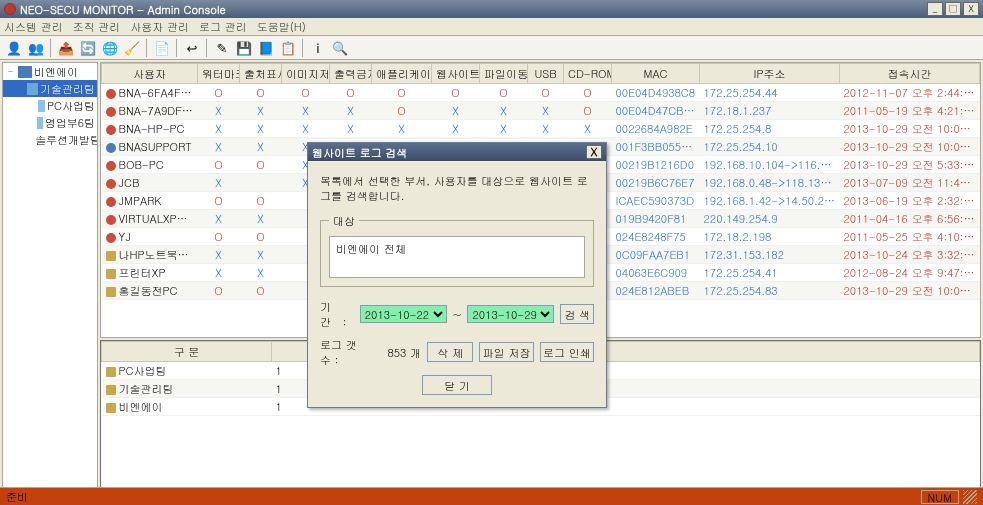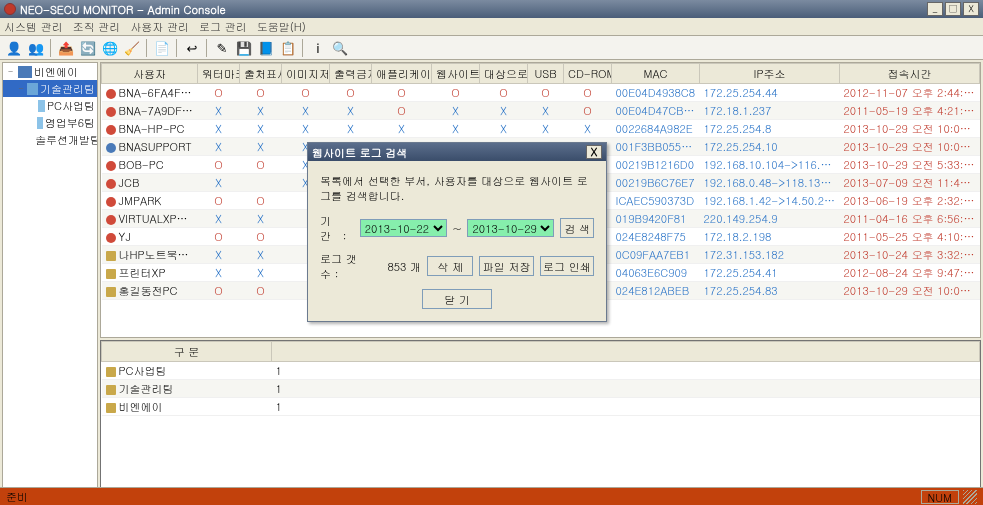--- a/index.html
+++ b/index.html
@@ -168,21 +168,21 @@
           </colgroup>
           <tbody>
             <tr>
               <th>사용자</th>
               <th>워터마크</th>
               <th>출처표시</th>
               <th>이미지저장</th>
               <th>출력금지</th>
               <th>애플리케이션</th>
               <th>웹사이트</th>
-              <th>대상으로</th>
+              <th>파일이동</th>
               <th>USB</th>
               <th>CD-ROM</th>
               <th>MAC</th>
               <th>IP주소</th>
               <th>접속시간</th>
             </tr>
             <tr class="">
               <td><span class="sicon red"></span>BNA-6FA4FAF9...</td>
               <td class="c o-red">O</td>
               <td class="c o-red">O</td>
@@ -394,20 +394,26 @@
   </div>
 </div>
 
 <div class="modal">
   <div class="mtitle">
     <span>웹사이트 로그 검색</span>
     <div class="mclose">X</div>
   </div>
   <div class="mbody">
     <div class="desc">목록에서 선택한 부서, 사용자를 대상으로 웹사이트 로그를 검색합니다.</div>
+    <fieldset>
+      <legend>대상</legend>
+      <div class="target-box">
+        <span>비엔에이 전체</span>
+      </div>
+    </fieldset>
     <div class="row">
       <label>기    간 :</label>
       <select><option>2013-10-22</option></select>
       <span>~</span>
       <select><option>2013-10-29</option></select>
       <button class="btn">검    색</button>
     </div>
     <div class="row">
       <label style="letter-spacing:0;width:60px;">로그 갯수 :</label>
       <span style="width:60px;text-align:right">853 개</span>

